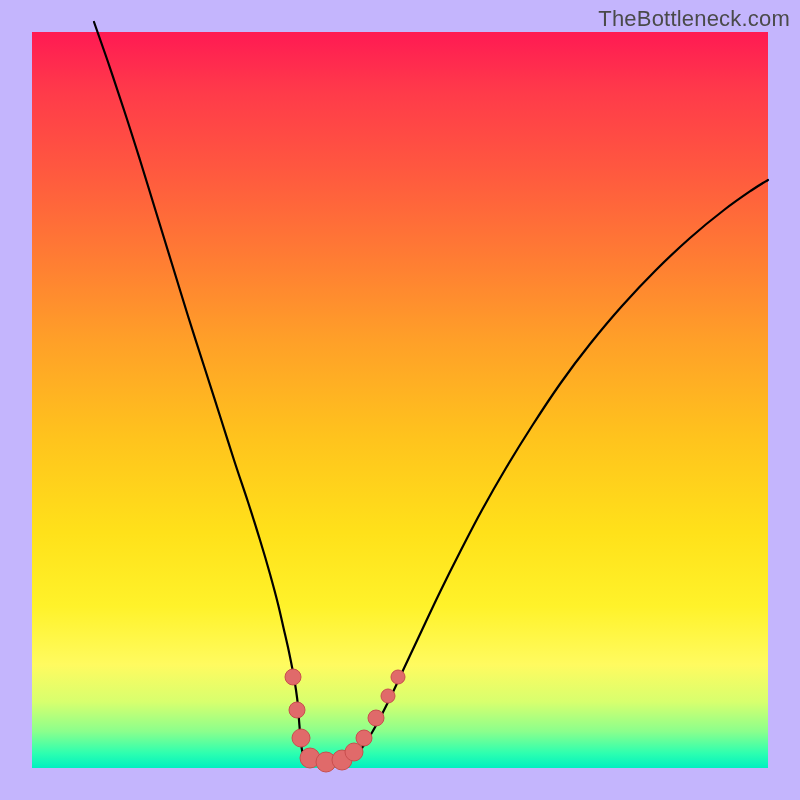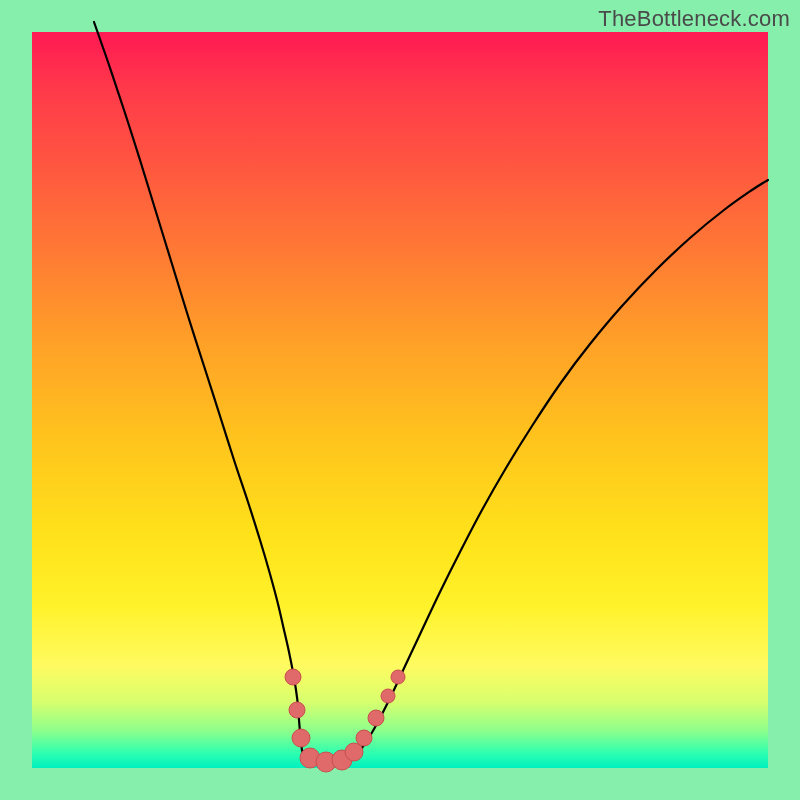--- a/index.html
+++ b/index.html
@@ -7,21 +7,21 @@
     width: 800px;
     height: 800px;
     background: #000;
     overflow: hidden;
     font-family: Arial, Helvetica, sans-serif;
   }
   .frame {
     position: absolute;
     left: 0; top: 0;
     width: 800px; height: 800px;
-    background: #86efac;
+    background: #c4b5fd;
   }
   .plot {
     position: absolute;
     left: 32px;
     top: 32px;
     width: 736px;
     height: 736px;
     background: linear-gradient(to bottom,
       #ff1a53 0%,
       #ff3a4a 8%,

